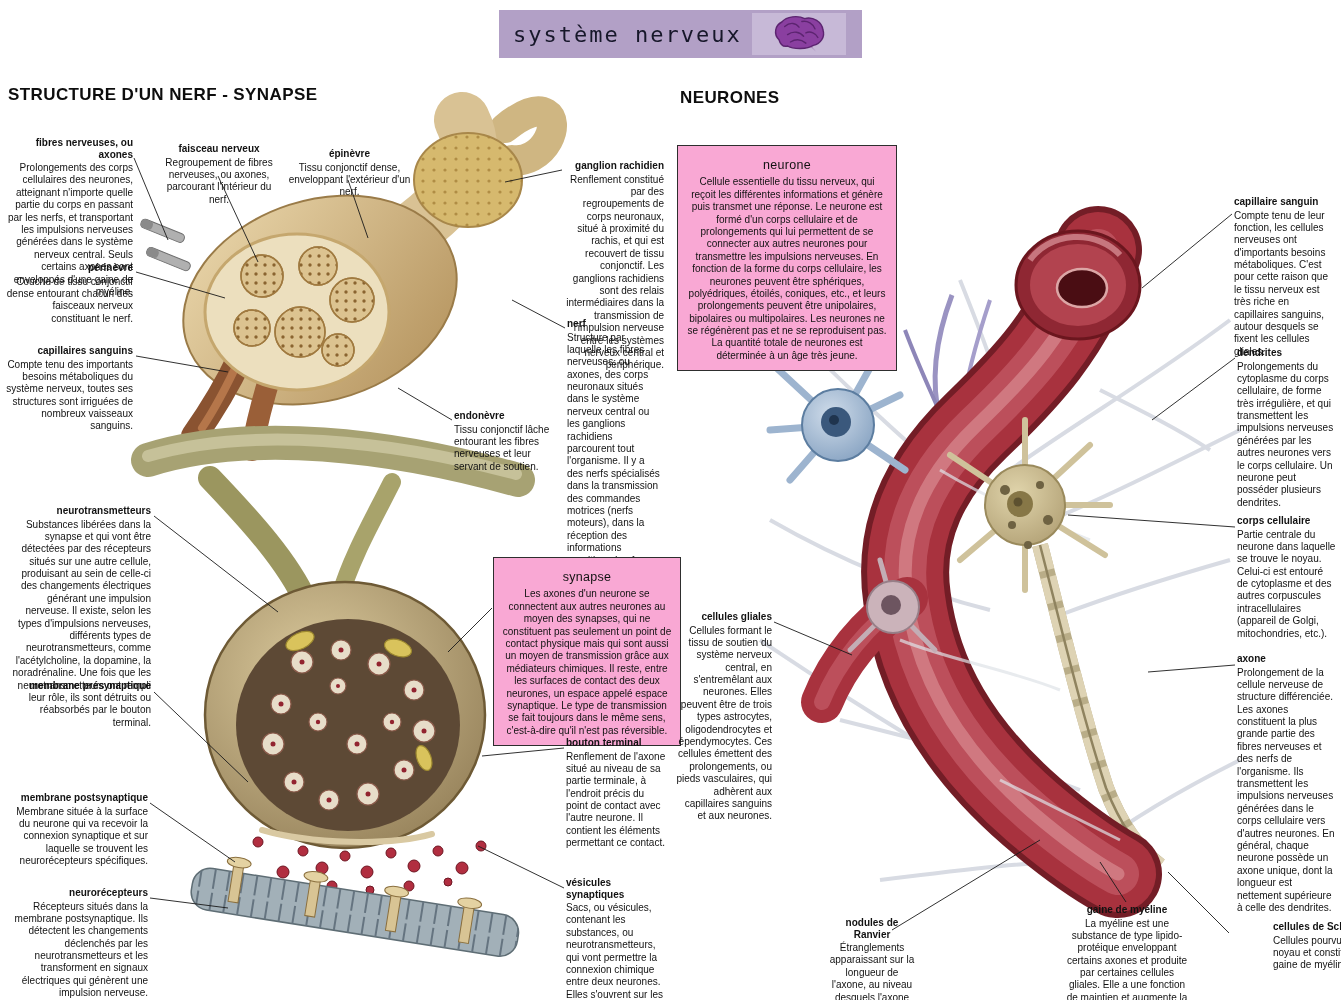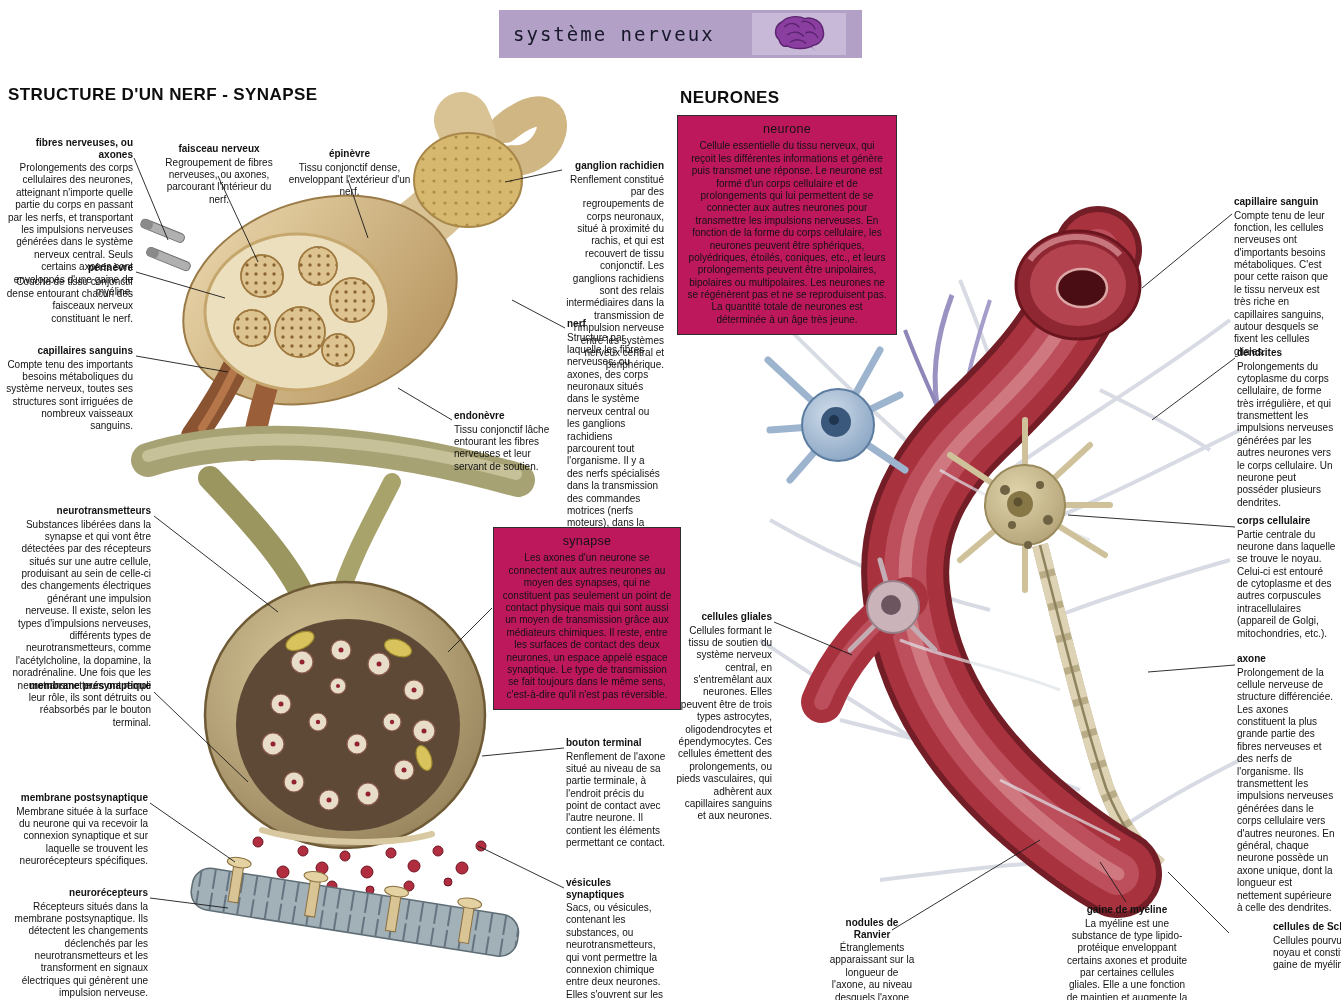--- a/index.html
+++ b/index.html
@@ -2,32 +2,32 @@
 <html><head>
 <meta charset="utf-8">
 <style>
   * { margin:0; padding:0; box-sizing:border-box; }
   html,body { background:#ffffff; }
   body { font-family:"Liberation Sans", sans-serif; }
   .page { position:relative; width:1341px; height:1000px; background:#fff; overflow:hidden; }
   .art { position:absolute; left:0; top:0; z-index:0; }
   .banner { position:absolute; left:499px; top:10px; width:363px; height:48px;
             background:#b2a0c6; z-index:2; display:flex; align-items:center; }
-  .banner-title { font-family:"DejaVu Sans Mono", monospace; font-size:19px; letter-spacing:2px;
+  .banner-title { font-family:"DejaVu Sans Mono", monospace; font-size:22px; letter-spacing:2px;
                   color:#17172a; margin-left:14px; white-space:nowrap; }
   .brain-tile { position:absolute; right:16px; top:3px; width:94px; height:42px;
                 background:#c7b9d7; display:flex; align-items:center; justify-content:center; }
   .sec-title { position:absolute; z-index:2; font-size:17px; font-weight:bold; color:#0d0d0d; letter-spacing:.4px; }
   .label { position:absolute; z-index:2; color:#121212; }
   .label .t { font-weight:bold; font-size:10px; line-height:1.15; margin-bottom:2px; }
   .label .d { font-size:10px; line-height:1.24; }
   .ra { text-align:right; }
   .la { text-align:left; }
   .ca { text-align:center; }
-  .box { border:1px solid #2e2e2e; background:#be185d; padding:6px 8px 8px; }
+  .box { border:1px solid #2e2e2e; background:#f9a8d4; padding:12px 8px 8px;margin-top:30px; }
   .box .t { font-weight:normal; font-size:12.5px; text-align:center; margin-bottom:4px; letter-spacing:.3px; }
   .box .d { text-align:center; }
 </style>
 </head>
 <body>
 
 <div class="page">
 
   <svg class="art" width="1341" height="1000" viewBox="0 0 1341 1000">
     <defs>

